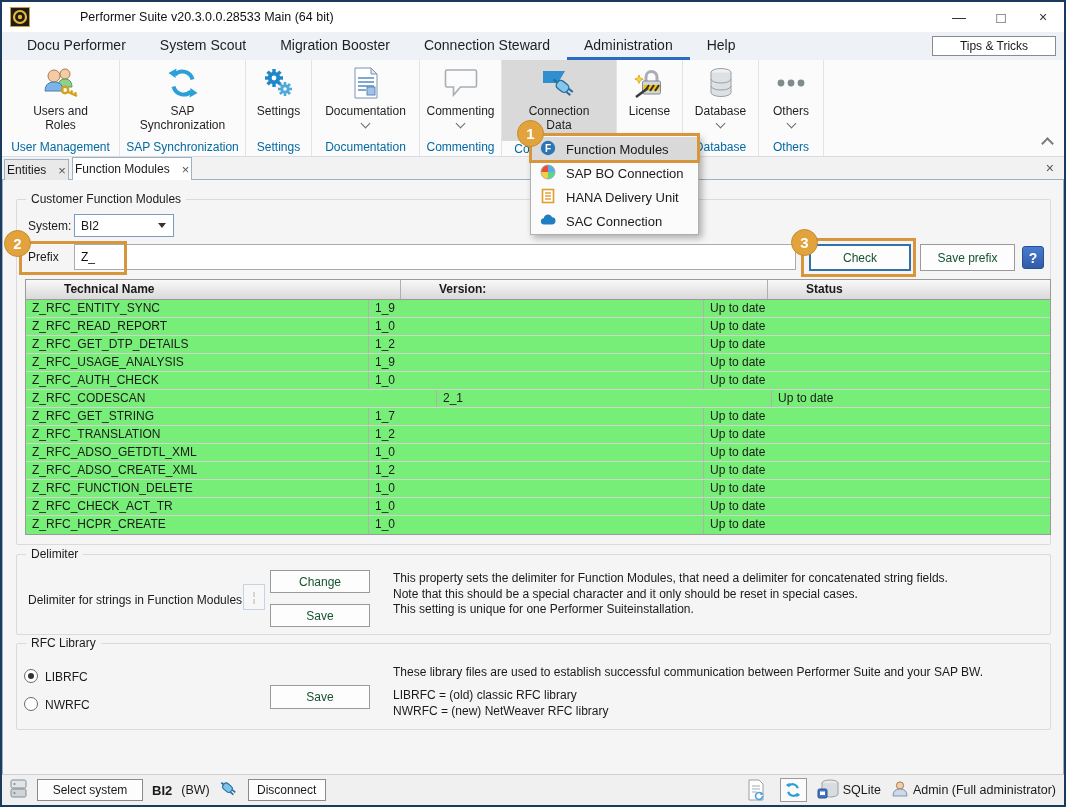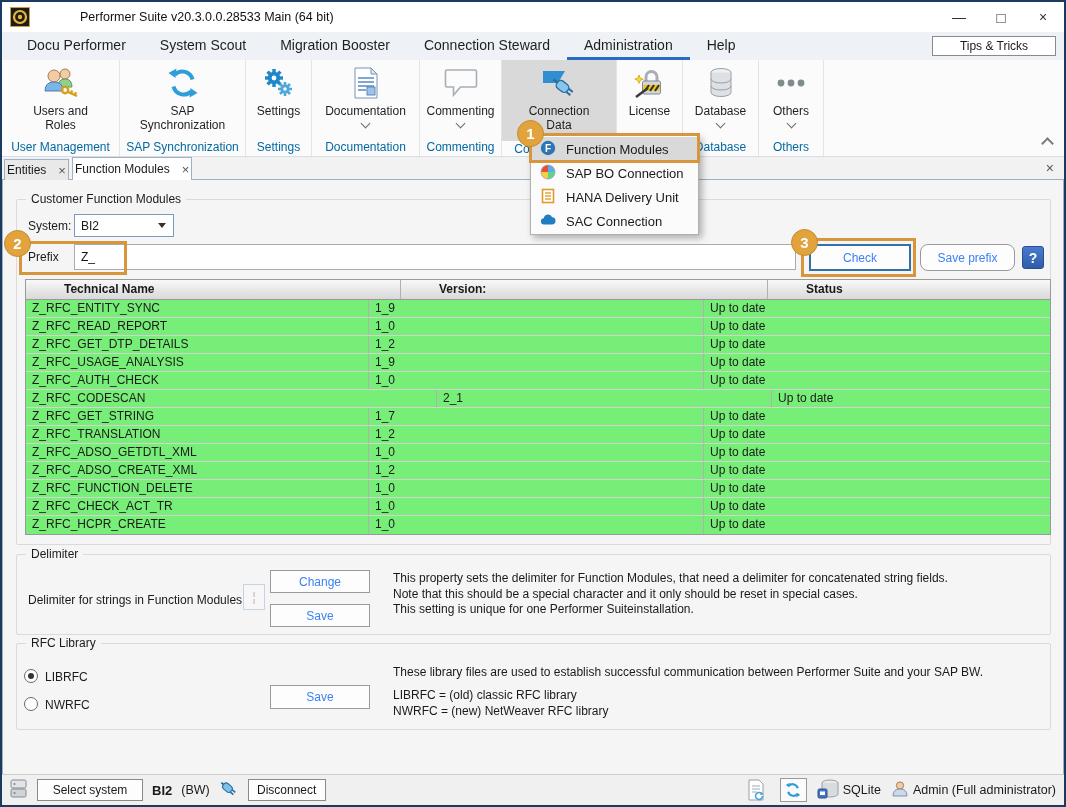--- a/index.html
+++ b/index.html
@@ -62,21 +62,21 @@
 
   .combo { position:absolute; background:#fff; border:1px solid #7a9cc4; display:flex;
            align-items:center; padding-left:6px; font-size:12px; }
   .combo-arrow { margin-left:auto; margin-right:7px; width:0; height:0;
            border-left:4px solid transparent; border-right:4px solid transparent; border-top:5px solid #333; }
 
   .text-input { position:absolute; background:#fff; border:1px solid #ababab; font-family:"Liberation Sans",sans-serif;
            font-size:12px; padding:0 6px; color:#111; }
 
   .btn { position:absolute; background:#fdfdfd; border:1px solid #9a9a9a; display:flex;
-         align-items:center; justify-content:center; font-size:12px; color:#3b82f6; }
+         align-items:center; justify-content:center; font-size:12px; color:#14532d; }
   .btn.default { border:2px solid #3272ac; }
   .help-btn { position:absolute; background:linear-gradient(#4a7bd0,#2f5ca8); border:1px solid #27508f;
          border-radius:3px; color:#fff; font-weight:bold; font-size:14px; display:flex;
          align-items:center; justify-content:center; }
 
   
   .fm-table { position:absolute; border:1px solid #9a9a9a; background:#fff; }
   .thead { display:flex; height:20px; background:linear-gradient(#f8f8f8,#d9d9d9);
            border-bottom:1px solid #9a9a9a; font-weight:bold; }
   .th { padding:2px 6px; border-right:1px solid #b0b0b0; overflow:hidden; white-space:nowrap;margin-left:32px; }
@@ -340,21 +340,21 @@
     <span class="flabel" style="left:25px; top:39px;">System:</span>
     <div class="combo" style="left:71px; top:34px; width:100px; height:23px;">
       <span>BI2</span>
       <span class="combo-arrow"></span>
     </div>
 
     <span class="flabel" style="left:25px; top:70px;">Prefix</span>
     <input class="text-input" style="left: 71px; top: 64px; width: 722px; height: 26px;" value="Z_">
 
     <div class="btn default" style="left:806px; top:64px; width:102px; height:27px;">Check</div>
-    <div class="btn" style="left:917px; top:64px; width:95px; height:27px;border-radius:8px;">Save prefix</div>
+    <div class="btn" style="left:917px; top:64px; width:95px; height:27px;">Save prefix</div>
     <div class="help-btn" style="left:1019px; top:66px; width:22px; height:23px;">?</div>
 
     <div class="fm-table" style="left:22px; top:99px; width:1026px;">
       <div class="thead">
         <div class="th" style="width:343px">Technical Name</div>
         <div class="th" style="width:335px">Version:</div>
         <div class="th" style="flex:1">Status</div>
       </div>
       <div class="tr">
         <div class="td" style="width:343px">Z_RFC_ENTITY_SYNC</div>

